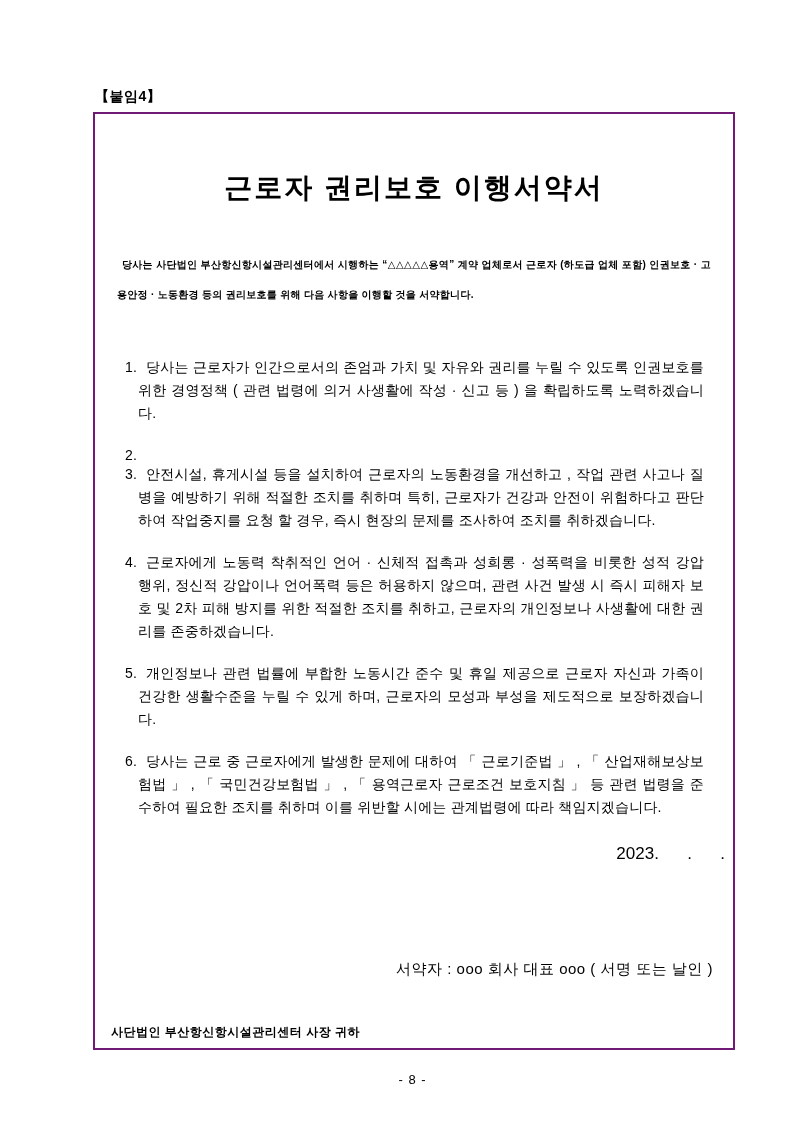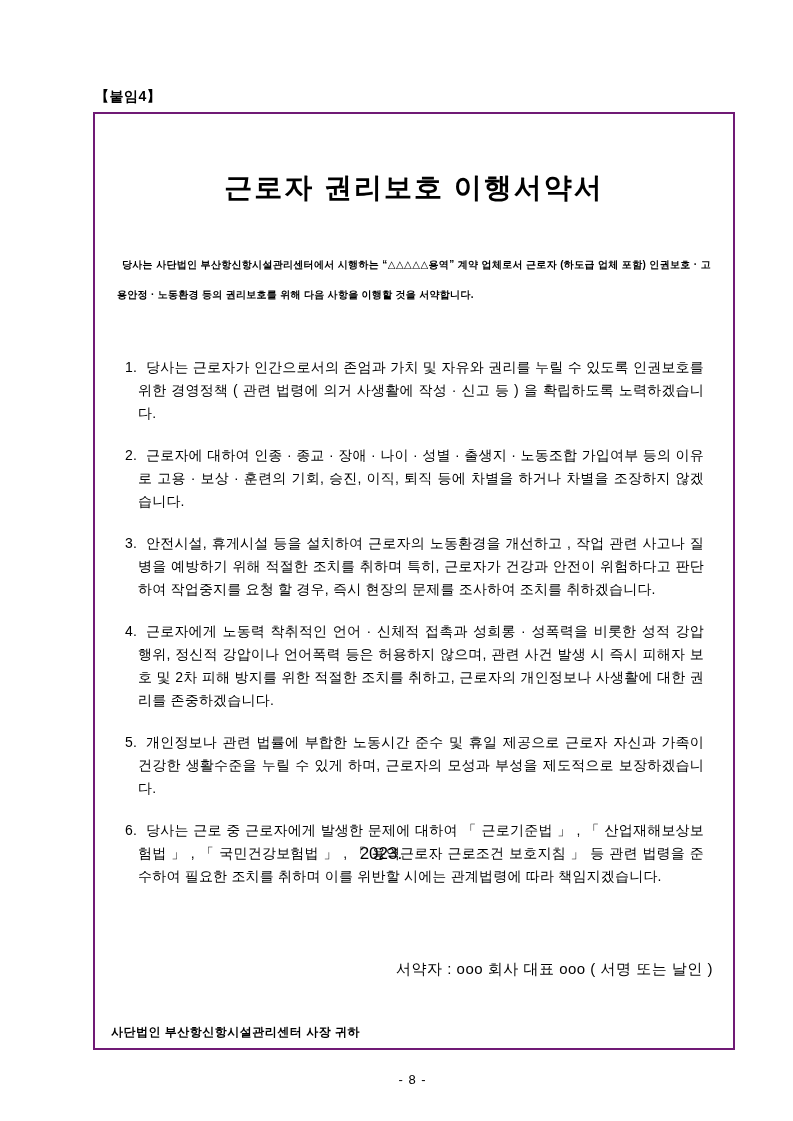--- a/index.html
+++ b/index.html
@@ -52,21 +52,21 @@
     line-height: 23px;
     text-align: justify;
     word-break: break-all;
     letter-spacing: 0.2px;
     margin-bottom: 3px;
   }
   .items .item-no { position: absolute; left: 0; top: 0; }
 
   .date-line {
     position: absolute; top: 722px; left: 0; width: 100%;
-    text-align: center;
+    text-align: right;
     font-size: 17px;
     white-space: pre;
   }
 
   .signer-line {
     position: absolute; top: 838px; right: 12px;
     font-size: 15px;
     letter-spacing: 0.5px;
     white-space: pre;
   }
@@ -97,21 +97,20 @@
 
     <p class="intro">당사는 사단법인 부산항신항시설관리센터에서 시행하는 “△△△△△용역” 계약 업체로서 근로자 (하도급 업체 포함) 인권보호 · 고용안정 · 노동환경 등의 권리보호를 위해 다음 사항을 이행할 것을 서약합니다.</p>
 
     <ol class="items">
       <li>
         <span class="item-no">1.</span>
         <span class="item-text">당사는 근로자가 인간으로서의 존엄과 가치 및 자유와 권리를 누릴 수 있도록 인권보호를 위한 경영정책 ( 관련 법령에 의거 사생활에 작성 · 신고 등 ) 을 확립하도록 노력하겠습니다.</span>
       </li>
       <li>
         <span class="item-no">2.</span>
-        <span class="item-text">근로자에 대하여 인종 · 종교 · 장애 · 나이 · 성별 · 출생지 · 노동조합 가입여부 등의 이유로 고용 · 보상 · 훈련의 기회, 승진, 이직, 퇴직 등에 차별을 하거나 차별을 조장하지 않겠습니다.</span>
       </li>
       <li>
         <span class="item-no">3.</span>
         <span class="item-text">안전시설, 휴게시설 등을 설치하여 근로자의 노동환경을 개선하고 , 작업 관련 사고나 질병을 예방하기 위해 적절한 조치를 취하며 특히, 근로자가 건강과 안전이 위험하다고 판단하여 작업중지를 요청 할 경우, 즉시 현장의 문제를 조사하여 조치를 취하겠습니다.</span>
       </li>
       <li>
         <span class="item-no">4.</span>
         <span class="item-text">근로자에게 노동력 착취적인 언어 · 신체적 접촉과 성희롱 · 성폭력을 비롯한 성적 강압 행위, 정신적 강압이나 언어폭력 등은 허용하지 않으며, 관련 사건 발생 시 즉시 피해자 보호 및 2차 피해 방지를 위한 적절한 조치를 취하고, 근로자의 개인정보나 사생활에 대한 권리를 존중하겠습니다.</span>
       </li>
       <li>

